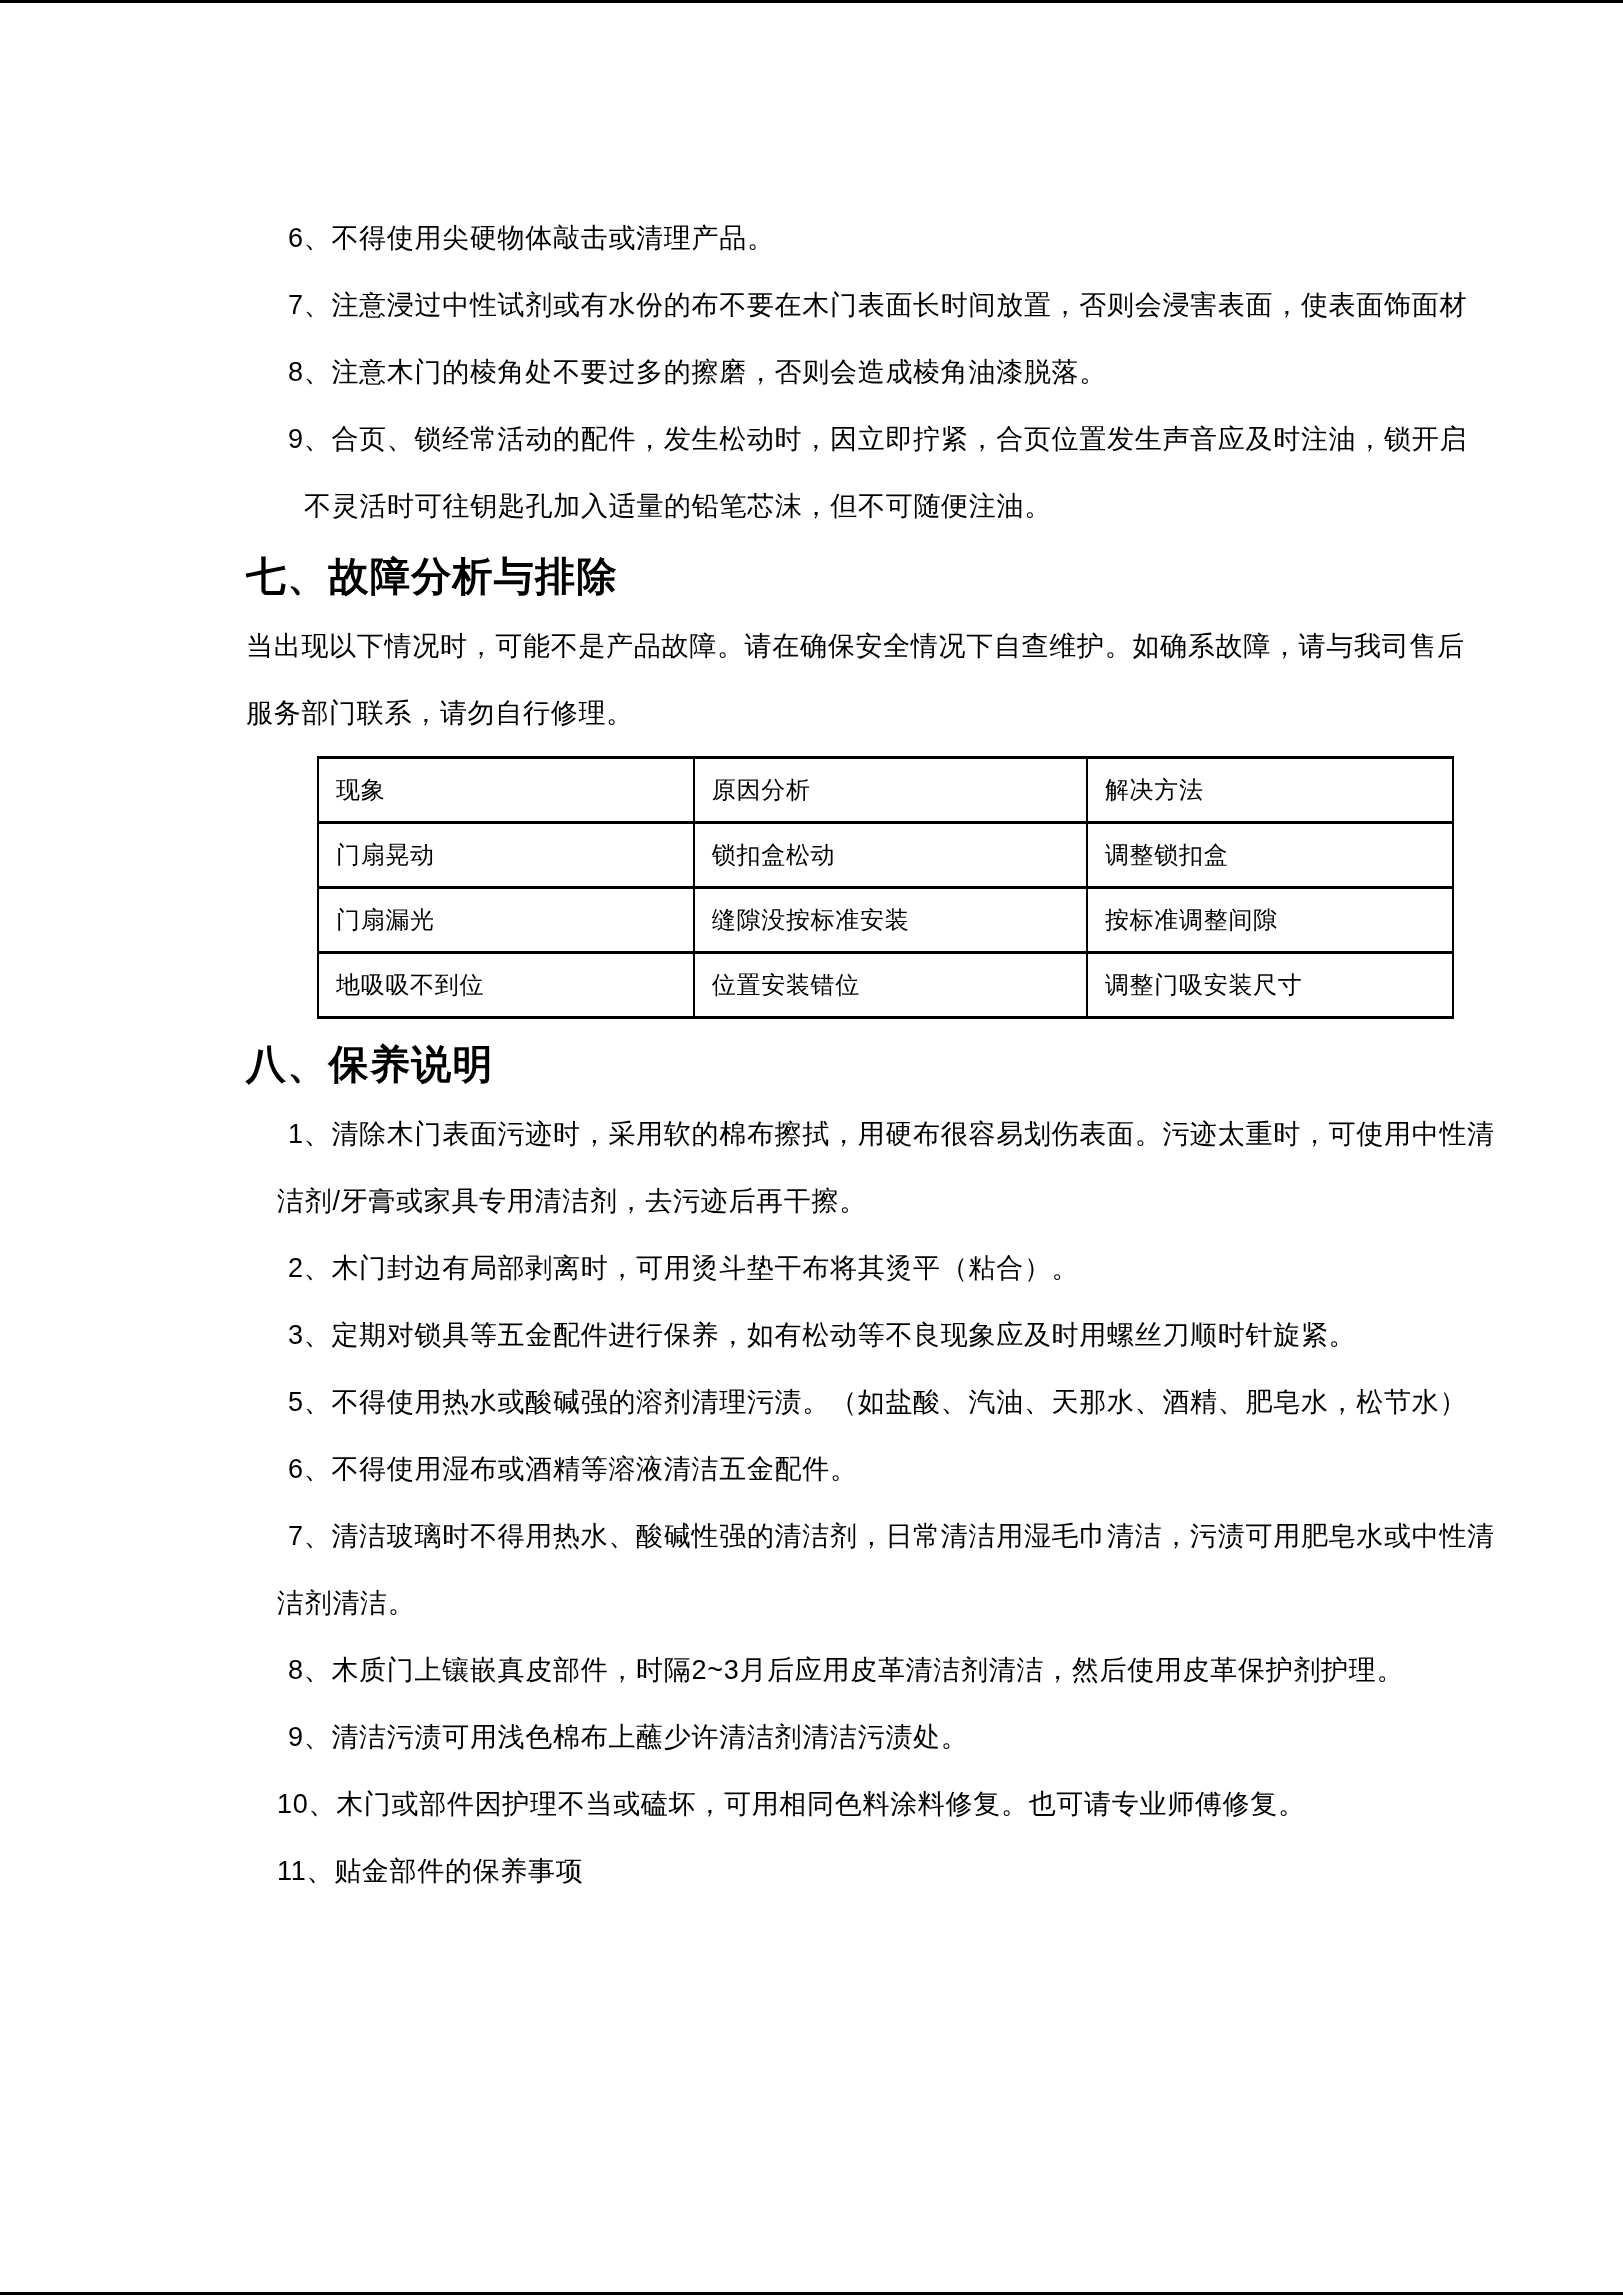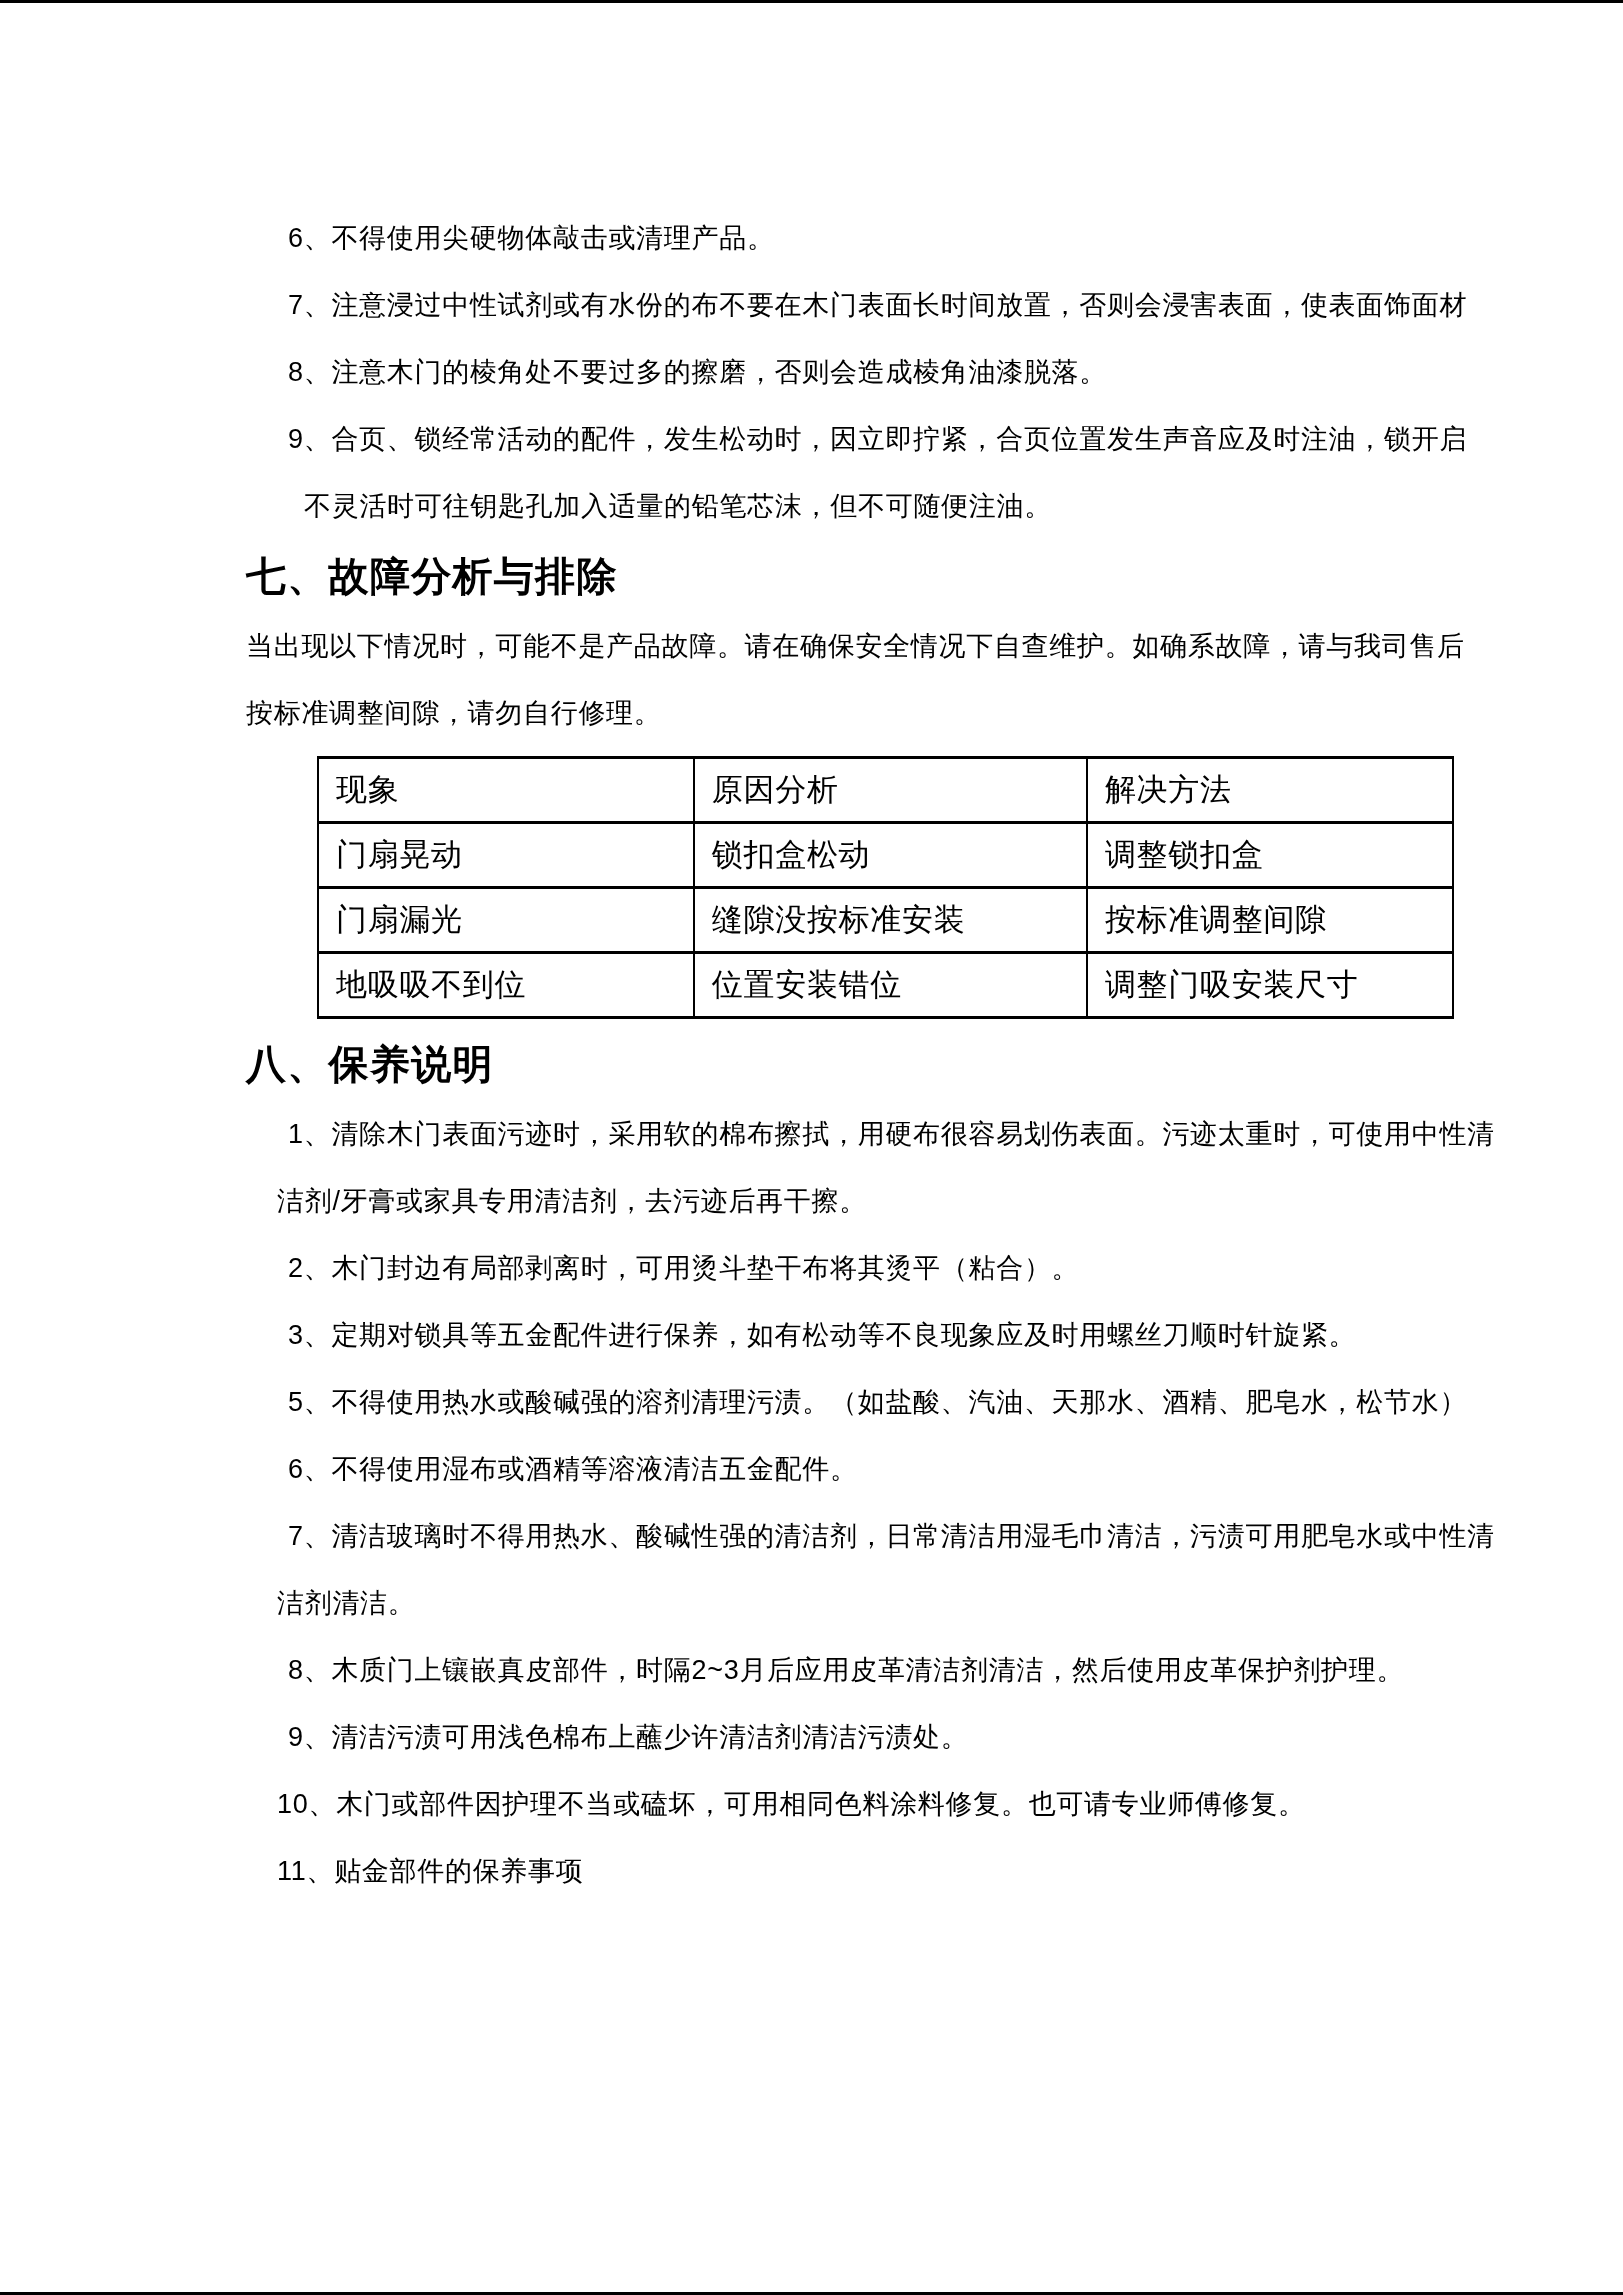--- a/index.html
+++ b/index.html
@@ -56,21 +56,21 @@
     margin: 9.2px 0 9.2px 71px;
     width: 1137px;
     table-layout: fixed;
   }
   table.fault-table td {
     border-left: 2px solid #000;
     border-right: 2px solid #000;
     border-top: 3.3px solid #000;
     border-bottom: 3.3px solid #000;
     height: 62px;
-    font-size: 31px;
+    font-size: 24px;
     padding: 0 0 0 17px;
     vertical-align: middle;
     letter-spacing: 0.7px;
     white-space: nowrap;
     overflow: hidden;
   }
   td.col-1 { width: 33.1%; }
   td.col-2 { width: 34.7%; }
   td.col-3 { width: 32.2%; }
 </style>
@@ -82,21 +82,21 @@
 <div class="content">
 
   <div class="line indent-item">6、不得使用尖硬物体敲击或清理产品。</div>
   <div class="line indent-item">7、注意浸过中性试剂或有水份的布不要在木门表面长时间放置，否则会浸害表面，使表面饰面材</div>
   <div class="line indent-item">8、注意木门的棱角处不要过多的擦磨，否则会造成棱角油漆脱落。</div>
   <div class="line indent-item">9、合页、锁经常活动的配件，发生松动时，因立即拧紧，合页位置发生声音应及时注油，锁开启</div>
   <div class="line indent-cont-a">不灵活时可往钥匙孔加入适量的铅笔芯沫，但不可随便注油。</div>
 
   <div class="heading">七、故障分析与排除</div>
   <div class="line">当出现以下情况时，可能不是产品故障。请在确保安全情况下自查维护。如确系故障，请与我司售后</div>
-  <div class="line">按标准调整间隙，请勿自行修理。</div>
+  <div class="line">服务部门联系，请勿自行修理。</div>
 
   <table class="fault-table">
     <tbody>
       <tr>
         <td class="col-1">现象</td>
         <td class="col-2">原因分析</td>
         <td class="col-3">解决方法</td>
       </tr>
       <tr>
         <td class="col-1">门扇晃动</td>

